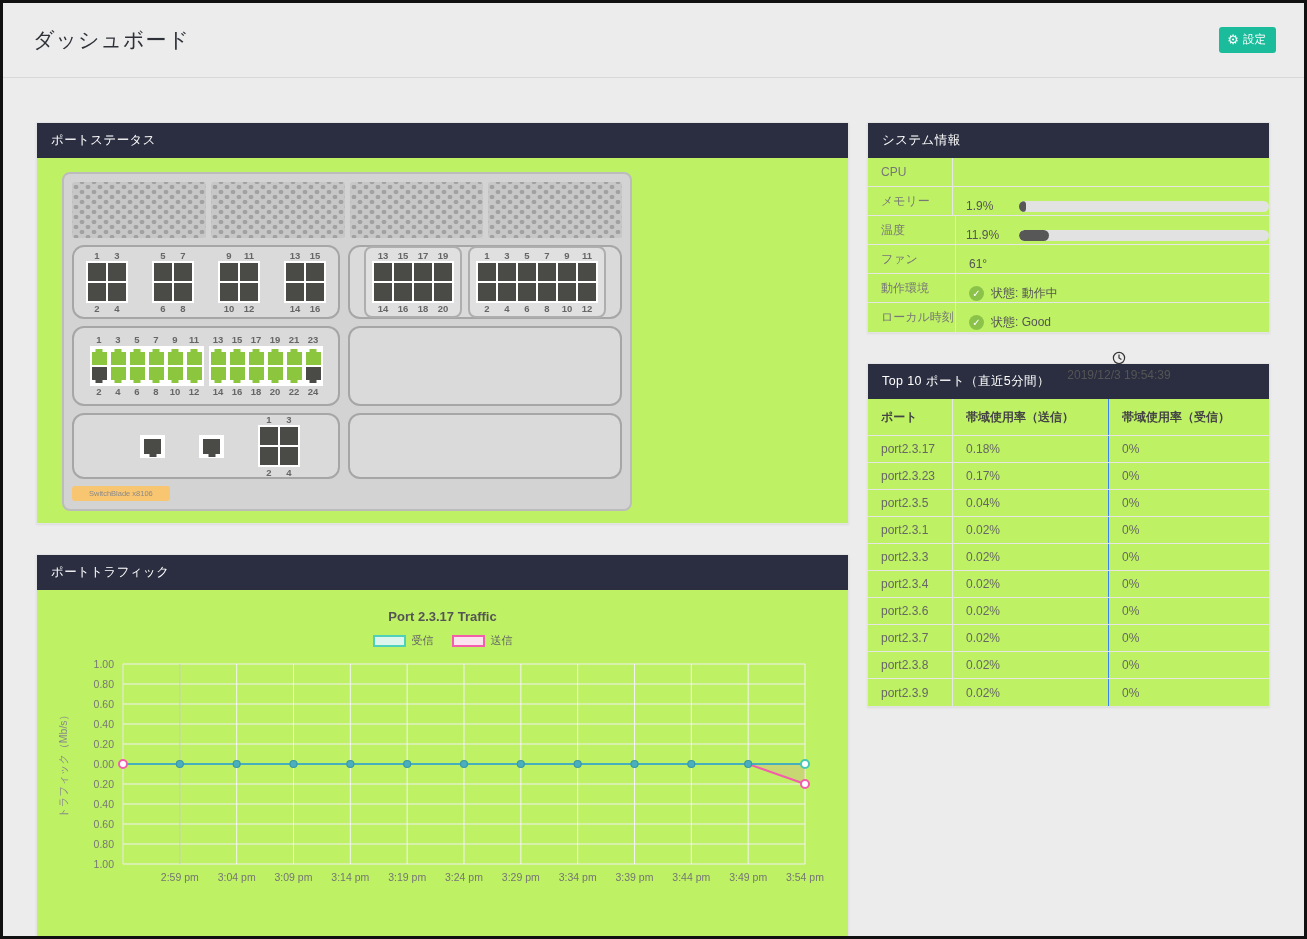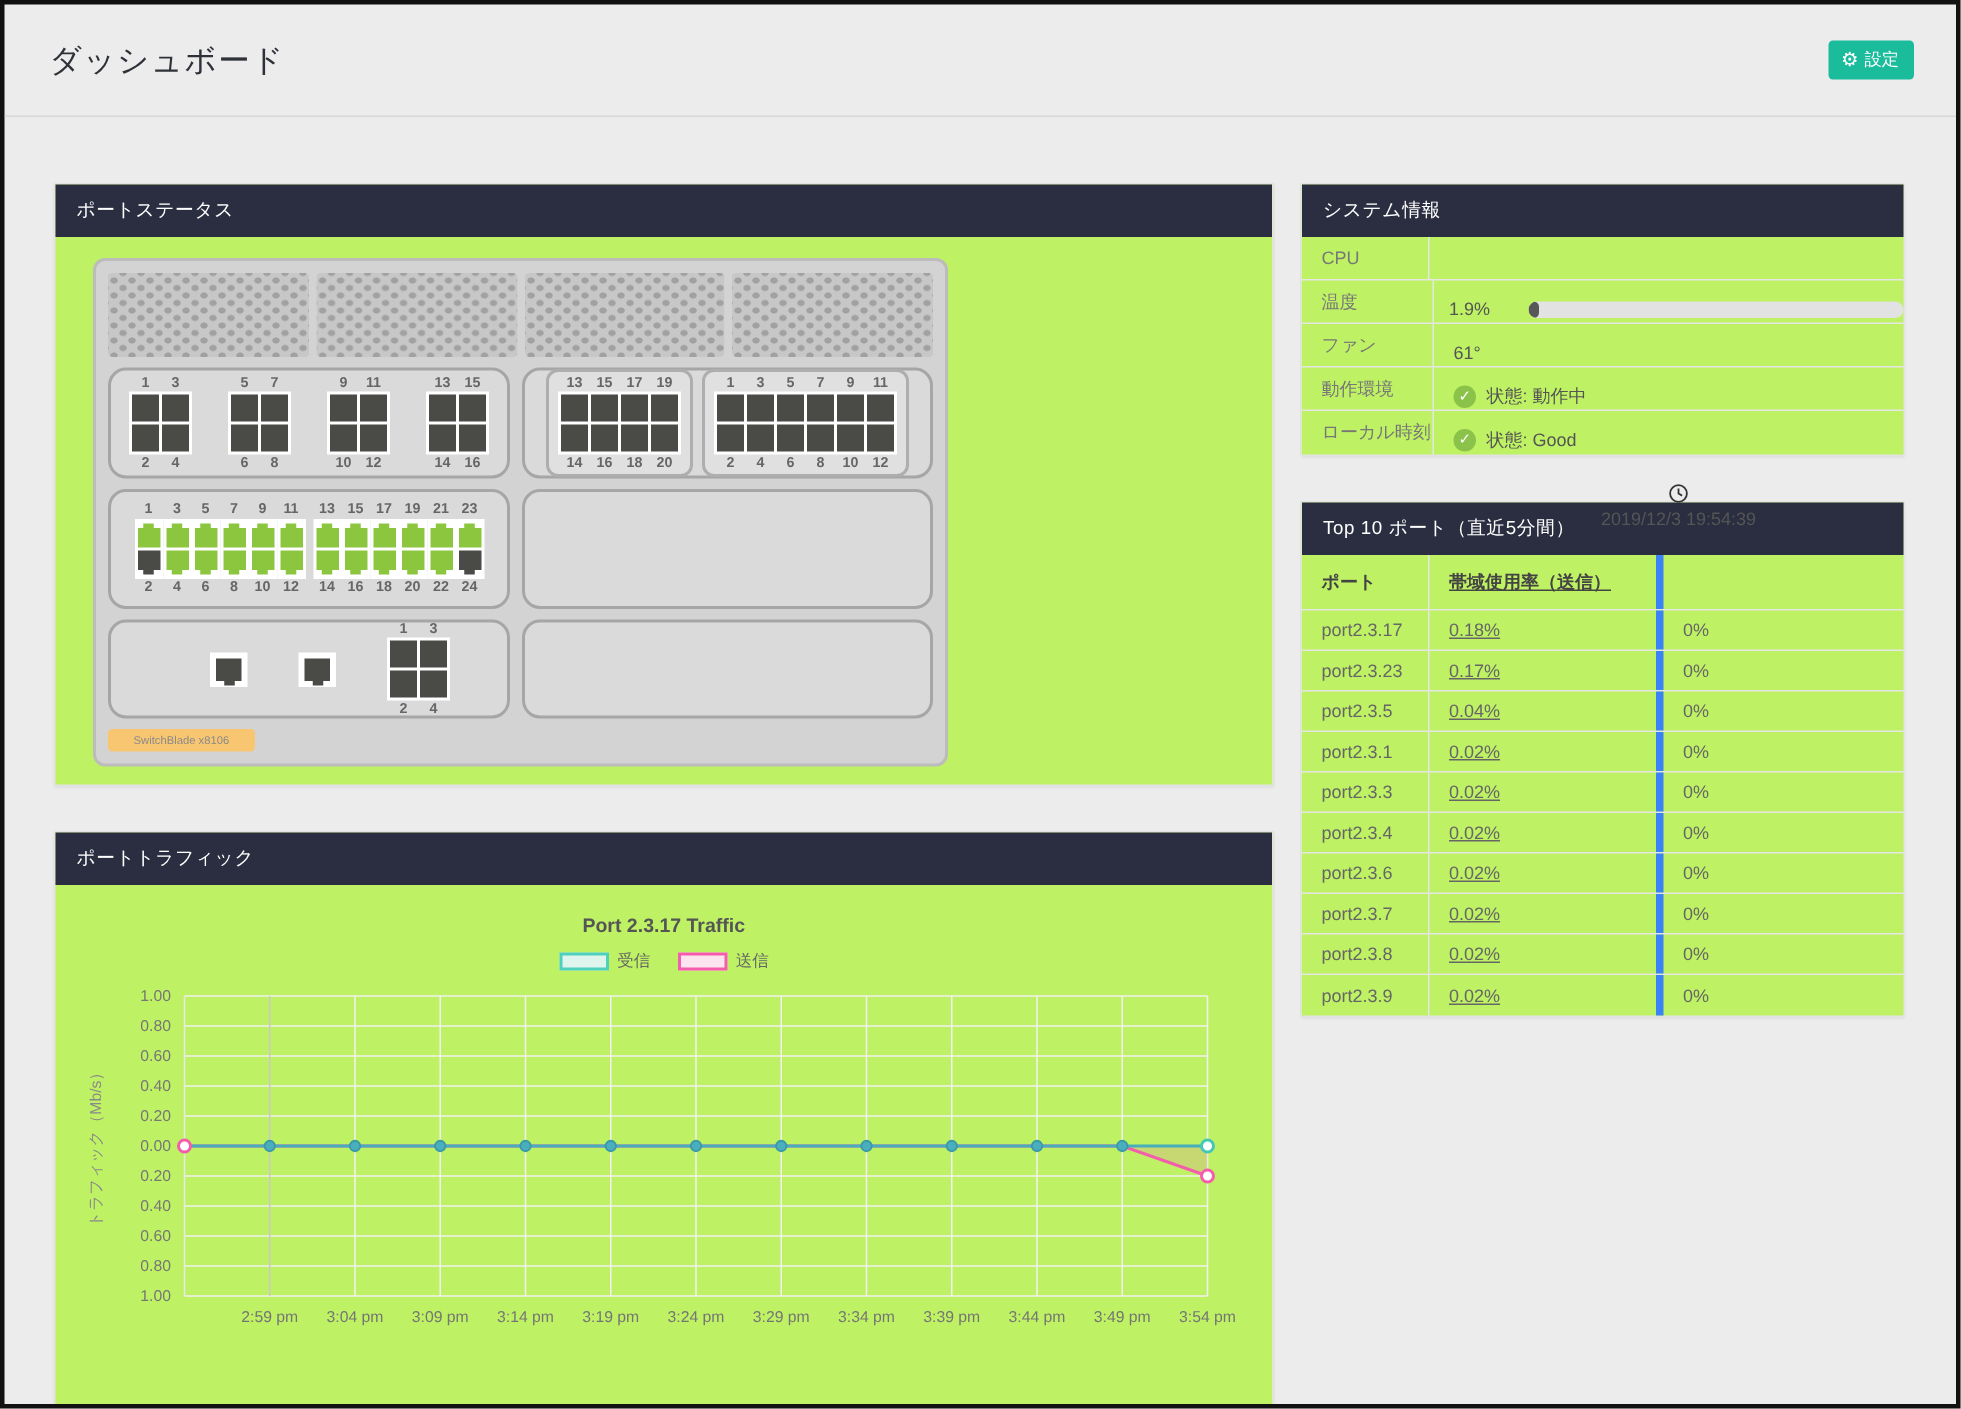--- a/index.html
+++ b/index.html
@@ -73,21 +73,21 @@
   .fill { height:100%; background:#575757; border-radius:6px; }
   .check { width:15px; height:15px; border-radius:50%; background:#8bc34a; color:#fff;
            font-size:10px; line-height:15px; text-align:center; flex:0 0 15px; }
   
   #top10-card { margin-top:30px; }
   .t10-row { display:flex; align-items:stretch; border-bottom:1px solid #e6e6e6; font-size:12px; color:#666; }
   .t10-row.head { font-weight:bold; color:#444; }
   .t10-row:last-child { border-bottom:none; }
   .t10-c { display:flex; align-items:center; padding-left:13px; }
   .t10-c1 { width:85px; border-right:1px solid #e6e6e6; }
-  .t10-c2 { width:156px; border-right:5px solid #3b82f6;text-decoration:underline; }
+  .t10-c2 { width:156px; border-right:1px solid #3b82f6; }
   .t10-c3 { flex:1; }
   .t10-row { height:27px; } .t10-row.head { height:37px; }
   
   #traffic-card { margin-top:30px; }
   #traffic-card .card-body { height:361px; padding:0 16px; }
   .chart-title { text-align:center; font-size:13px; font-weight:bold; color:#555; padding-top:19px; }
   .legend { display:flex; justify-content:center; gap:18px; margin-top:9px; }
   .legend-item { display:flex; align-items:center; gap:6px; font-size:11px; color:#666; cursor:pointer; }
   .sw { width:33px; height:12px; border:2px solid; }
   .sw.recv { border-color:#4fd0bb; background:#def5ee; }
@@ -487,20 +487,29 @@
           <div class="info-row">
             <div class="info-label">CPU</div>
             <div class="info-value">
               <span class="bar-val">1.9%</span>
               <div class="track">
                 <div class="fill" style="width: 2.8%;"></div>
               </div>
             </div>
           </div>
           <div class="info-row">
+            <div class="info-label">メモリー</div>
+            <div class="info-value">
+              <span class="bar-val">11.9%</span>
+              <div class="track">
+                <div class="fill" style="width: 11.9%;"></div>
+              </div>
+            </div>
+          </div>
+          <div class="info-row">
             <div class="info-label">温度</div>
             <div class="info-value">
               <span>61°</span>
             </div>
           </div>
           <div class="info-row">
             <div class="info-label">ファン</div>
             <div class="info-value">
               <span class="check">✓</span>
               <span>状態: 動作中</span>
@@ -526,20 +535,21 @@
             </div>
           </div>
         </div>
     </section>
 
     <section class="card" id="top10-card">
       <div class="card-header">Top 10 ポート（直近5分間）</div>
       <div class="t10-row head">
         <div class="t10-c t10-c1">ポート</div>
         <div class="t10-c t10-c2">帯域使用率（送信）</div>
+        <div class="t10-c t10-c3">帯域使用率（受信）</div>
       </div>
       <div id="top10-rows">
           <div class="t10-row">
             <div class="t10-c t10-c1">port2.3.17</div>
             <div class="t10-c t10-c2">0.18%</div>
             <div class="t10-c t10-c3">0%</div>
           </div>
           <div class="t10-row">
             <div class="t10-c t10-c1">port2.3.23</div>
             <div class="t10-c t10-c2">0.17%</div>

